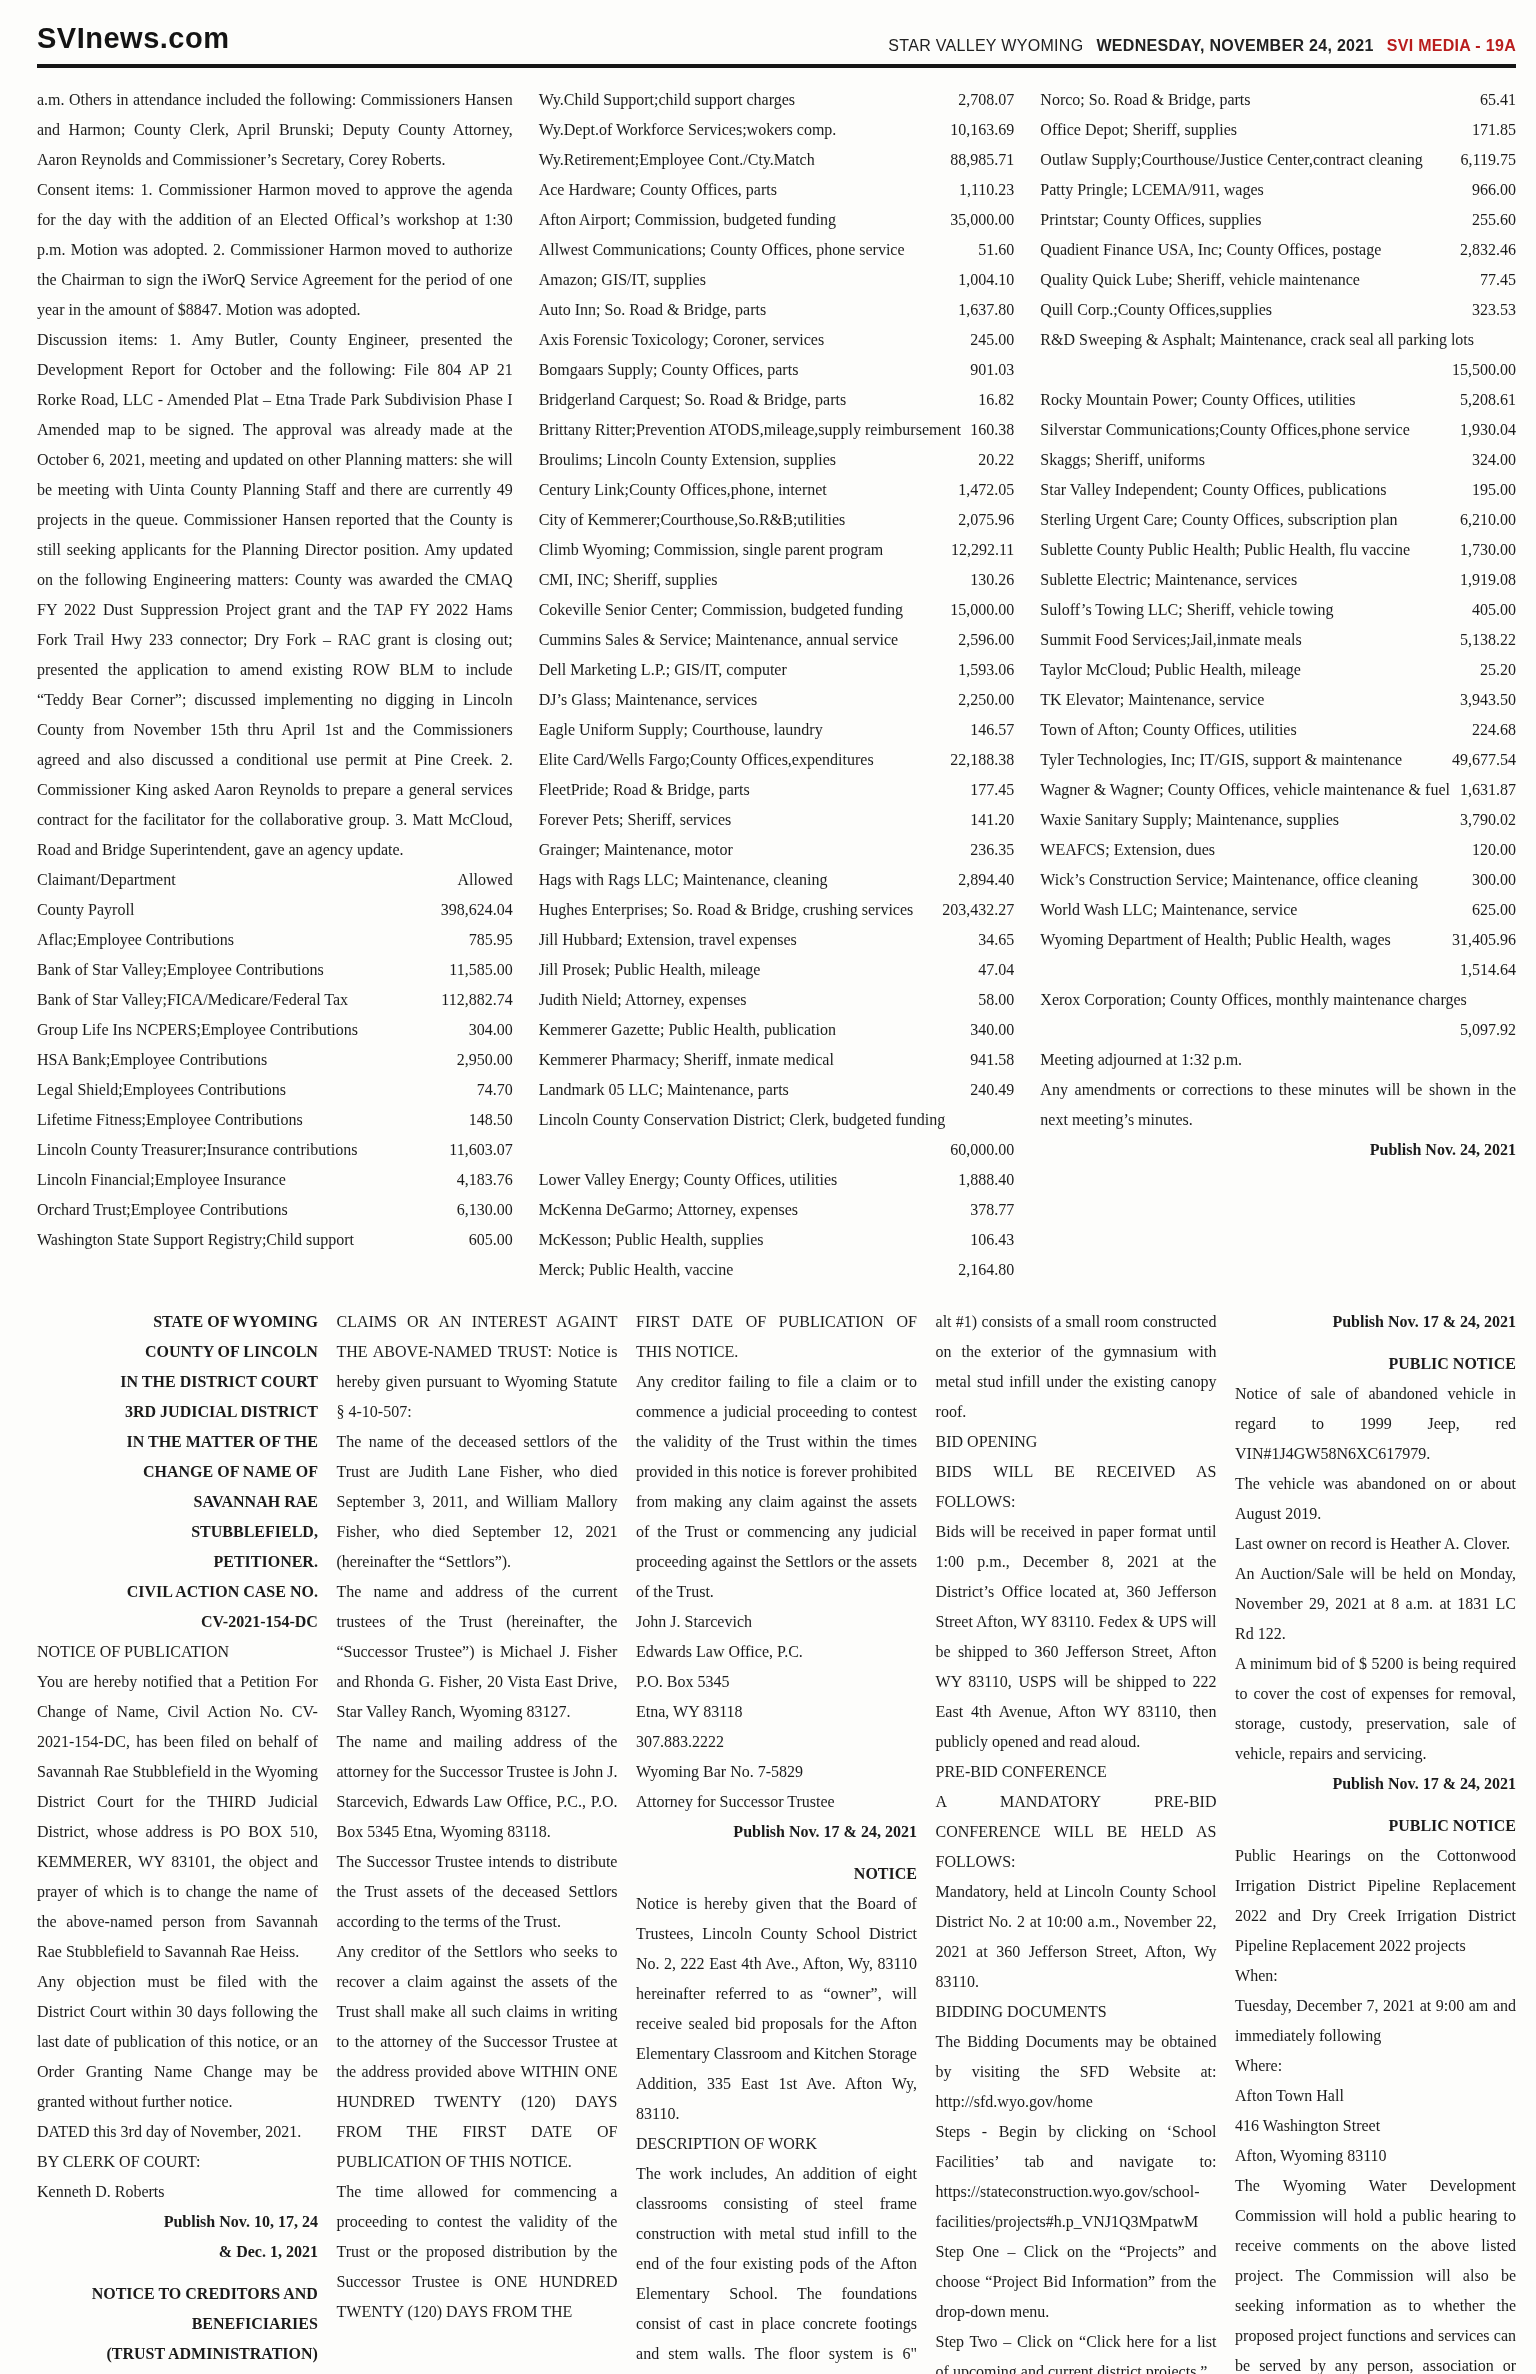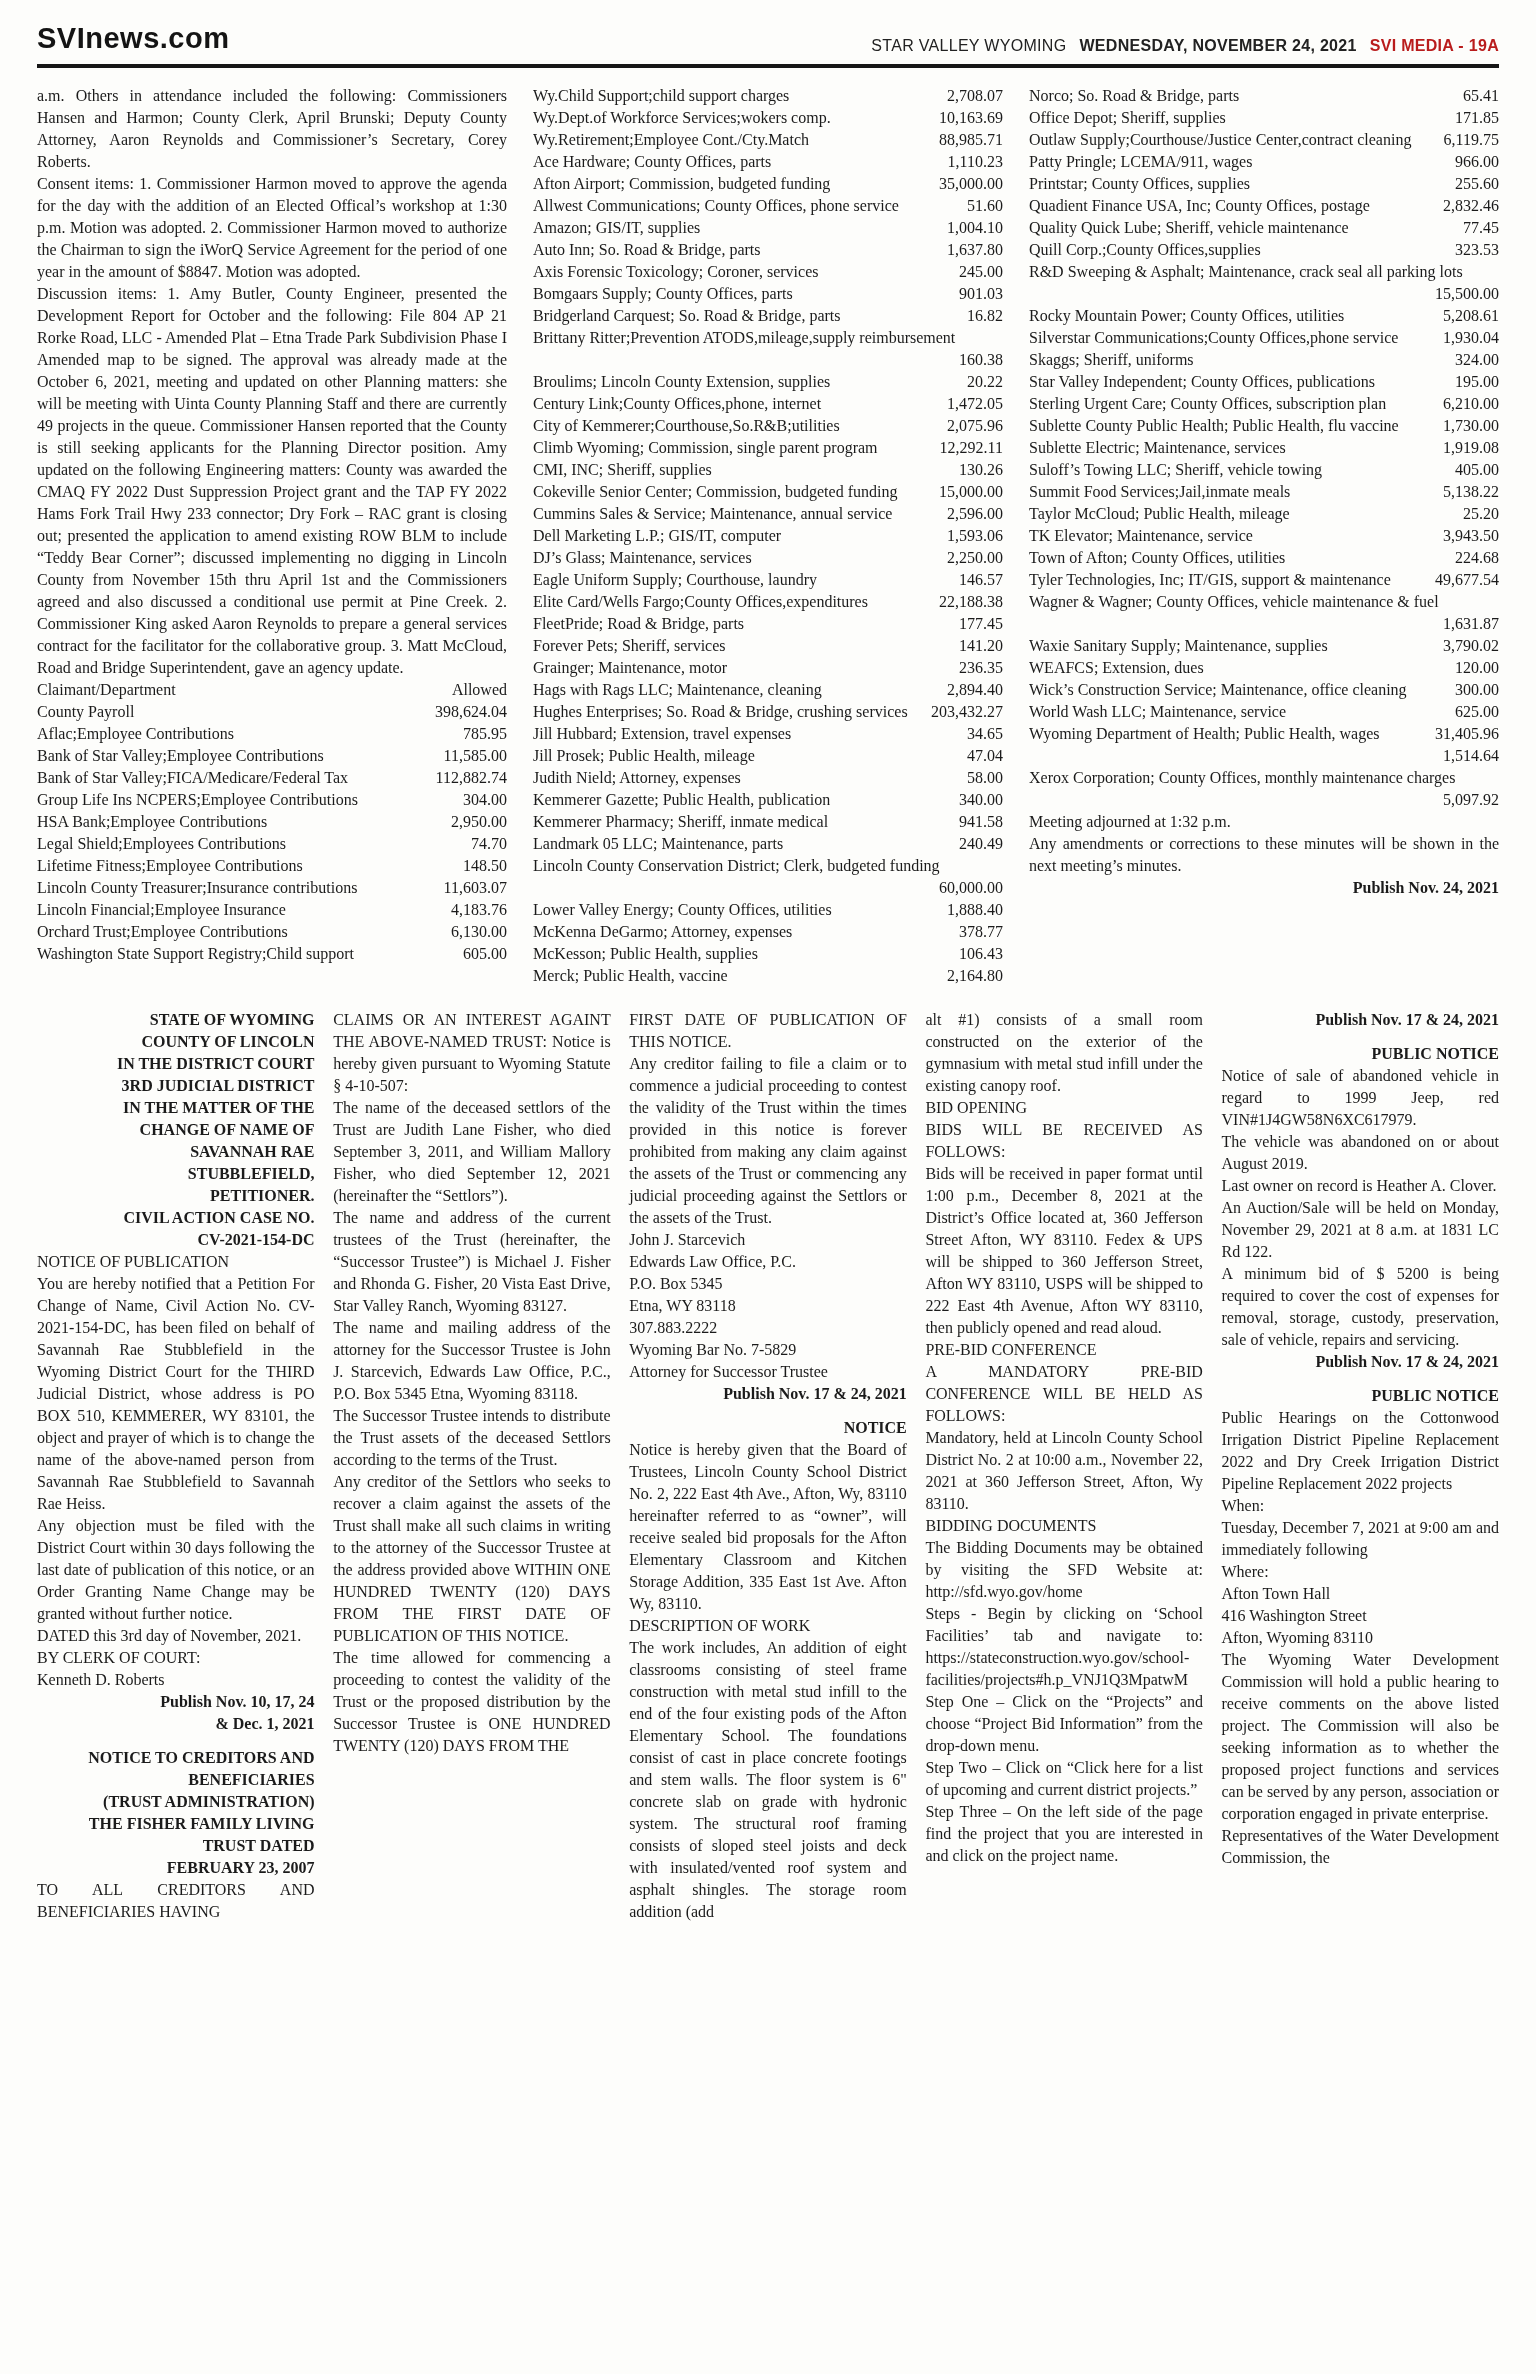--- a/index.html
+++ b/index.html
@@ -1,32 +1,32 @@
 <!DOCTYPE html>
 <html style="font-size:15px"><head>
 <meta charset="utf-8">
 <style>
   * { margin:0; padding:0; box-sizing:border-box; }
   html,body { background:#ffffff; }
   body { width:1536px; }
   .page {
     width:1536px; height:2375px; overflow:hidden;
     background:#fdfdfb; color:#1b1b1b;
-    padding:22px 37px 22px 37px;
+    padding:22px 20px 22px 37px;
     font-family:"Liberation Serif", serif;
   }
   .header { display:flex; justify-content:space-between; align-items:flex-end; padding-bottom:7.4px; }
   .brand { font-family:"Liberation Sans", sans-serif; font-weight:bold; font-size:29px; letter-spacing:0.5px; color:#141414; }
   .masthead { font-family:"Liberation Sans", sans-serif; font-size:16px; letter-spacing:0.3px; color:#222; }
   .masthead .mh-date { font-weight:bold; margin-left:8.3px; }
   .masthead .mh-edition { font-weight:bold; color:#b91c1c; margin-left:8.3px; }
   .rule { height:3.7px; background:#161616; margin:1.9px 0 16.7px 0; }
   .section-top { display:flex; gap:26px; }
   .section-bottom { display:flex; gap:18.6px; margin-top:22px; }
-  .col { flex:1 1 0; font-size:16px; line-height:22px; overflow-wrap:anywhere; }
+  .col { flex:1 1 0; font-size:16px; line-height:30px; overflow-wrap:anywhere; }
   .para { text-align:justify; }
   .line { text-align:left; }
   .head-center { font-weight:bold; text-align:right; }
   .publish { font-weight:bold; text-align:right; }
   .gap { height:12px; }
   .claim { display:flex; flex-wrap:wrap; align-items:flex-end; }
   .claim .cname { flex:0 1 auto; text-align:justify; }
   .claim .camt { margin-left:auto; padding-left:7.4px; white-space:nowrap; align-self:flex-end; text-align:right; }
 </style>
 </head>

